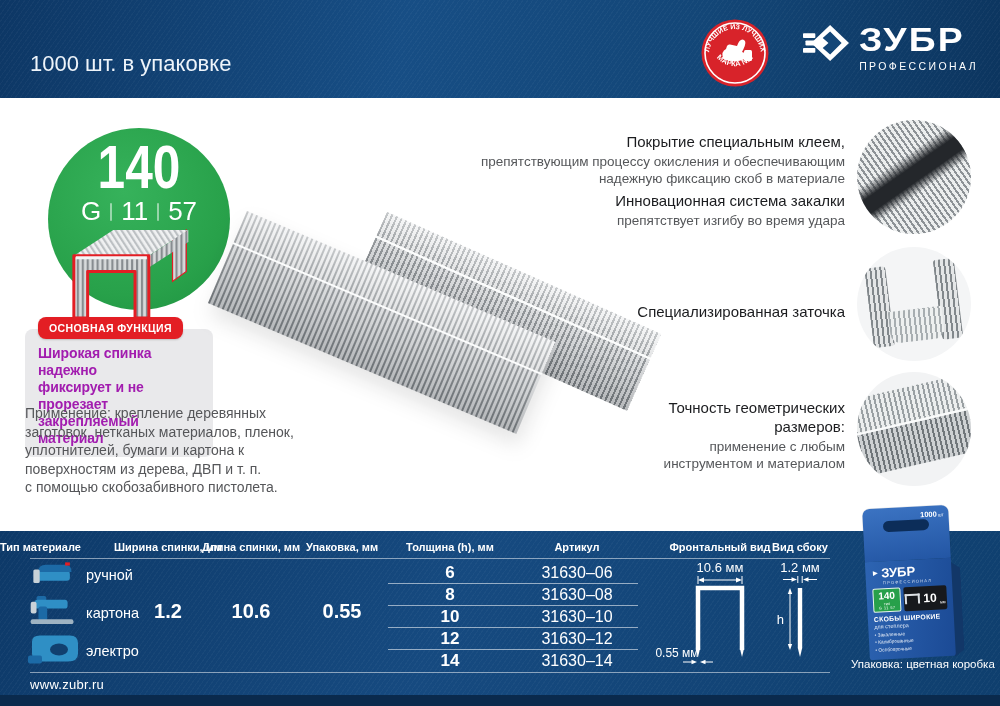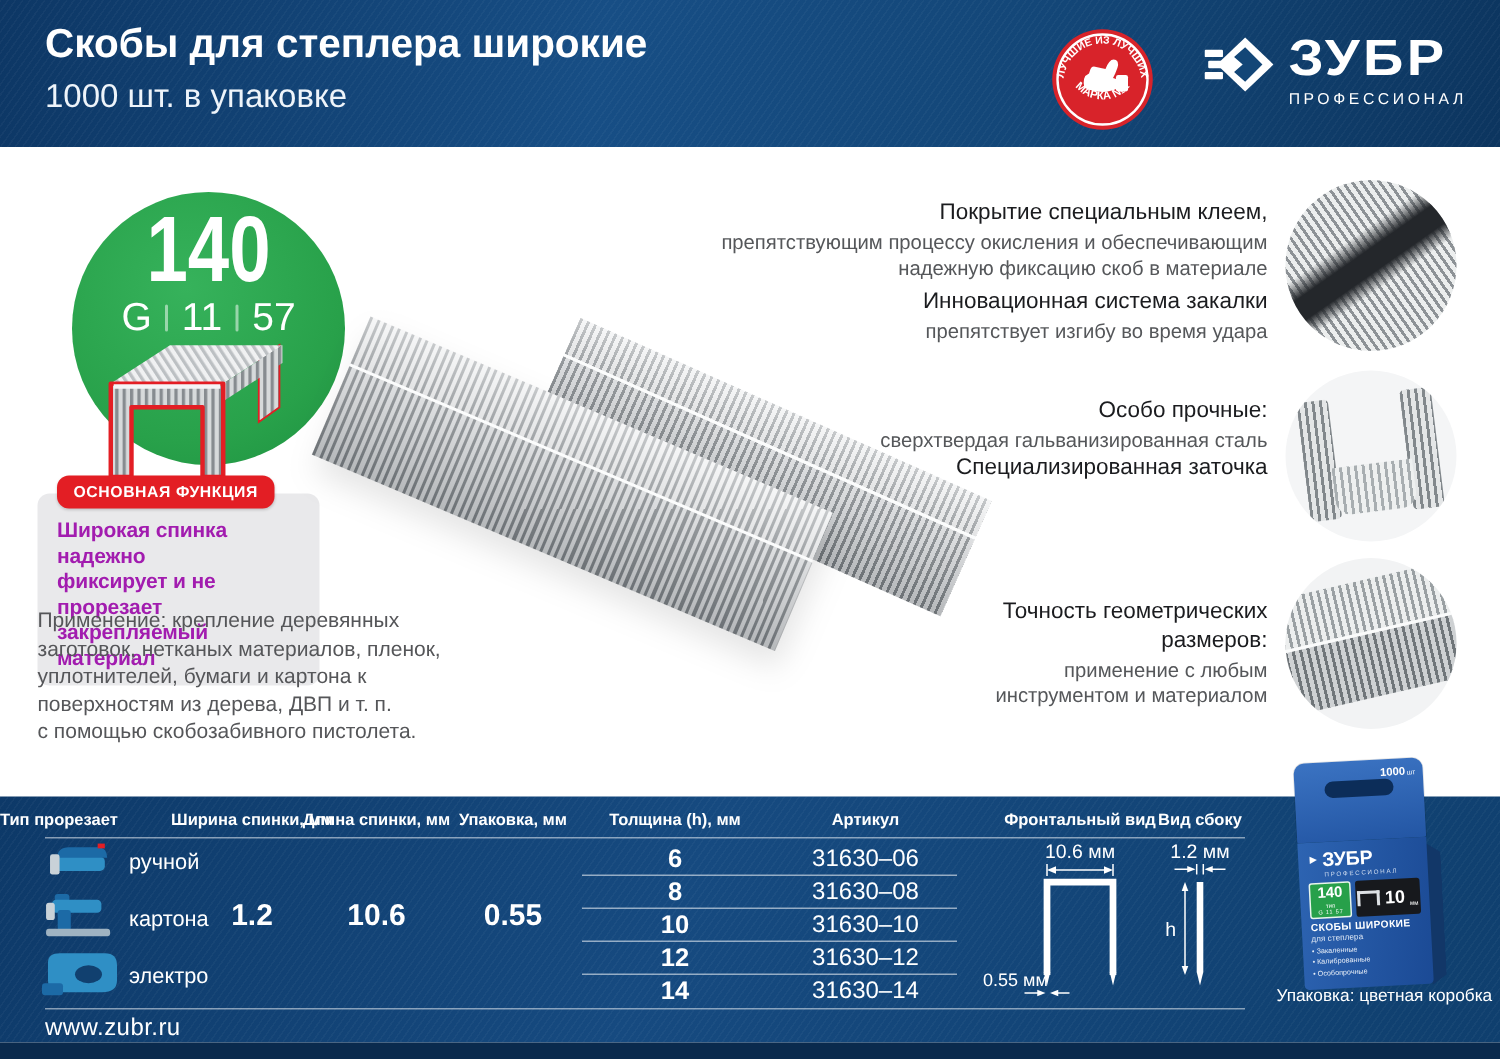--- a/index.html
+++ b/index.html
@@ -87,21 +87,21 @@
   .si1{top:29px;height:27px}.si2{top:63px;height:33px}.si3{top:99px;height:37px}
   .stype-label{position:absolute;left:86px;font-size:14.5px;color:#fff}
   .big-val{position:absolute;top:80px;transform:translate(-50%,-50%);font-size:20px;
     font-weight:bold;color:#fff}
   .cell{position:absolute;transform:translate(-50%,-50%);color:#fff;white-space:nowrap}
   .cell-h{font-size:17px;font-weight:bold}
   .cell-sku{font-size:16px}
   .row-line{position:absolute;left:388px;width:250px;height:1px;background:rgba(255,255,255,.55)}
   .table-bottom-line{position:absolute;left:30px;top:141px;width:800px;height:1px;
     background:rgba(255,255,255,.5)}
-  .site-url{position:absolute;left:30px;top:146px;font-size:16px;color:#fff;letter-spacing:.3px;
+  .site-url{position:absolute;left:30px;top:146px;font-size:13px;color:#fff;letter-spacing:.3px;
     text-decoration:none}
   .diagram{position:absolute;left:653px;top:556px;width:190px;height:122px}
 
   
   .pkg{position:absolute;left:866px;top:507px;width:86px;transform:rotate(-3deg);z-index:4}
   .pkg-tab{position:relative;height:53px;border-radius:7px 7px 1px 1px;
     background:linear-gradient(175deg,#3b73c2,#2356a4);box-shadow:0 0 0 .5px rgba(0,0,0,.12)}
   .pkg-hole{position:absolute;left:50%;top:13px;transform:translateX(-50%);width:46px;height:11px;
     background:#0c2d59;border-radius:6px}
   .pkg-qty{position:absolute;right:5px;top:4px;color:#fff;font-size:7.5px;font-weight:bold}
@@ -132,21 +132,20 @@
   .pkg-caption{position:absolute;left:851px;top:658px;width:150px;
     font-size:11.5px;color:#fff;white-space:nowrap}
 </style>
 </head>
 <body>
 
 <div class="page">
 
   <header class="top-band">
     <div class="band-texture"></div>
-    <div class="page-title">Скобы для степлера широкие</div>
     <div class="page-subtitle">1000 шт. в упаковке</div>
 
     <svg class="quality-badge" viewBox="0 0 68 68">
       <circle cx="34" cy="34" r="33.5" fill="#d8232a"></circle>
       <circle cx="34" cy="34" r="30" fill="none" stroke="#fff" stroke-width="1.6"></circle>
       <defs>
         <path id="arcT" d="M 8,36 A 26,26 0 0 1 60,36"></path>
         <path id="arcB" d="M 11,30 A 24,24 0 0 0 57,30"></path>
       </defs>
       <text font-size="7" font-weight="bold" fill="#fff" font-family="Liberation Sans,sans-serif">
@@ -230,24 +229,20 @@
 
   <div class="feature" style="top:133px">
     <div class="f-title">Покрытие специальным клеем,</div>
     <div class="f-text">препятствующим процессу окисления и обеспечивающим
 надежную фиксацию скоб в материале</div>
   </div>
   <div class="feature" style="top:192px">
     <div class="f-title">Инновационная система закалки</div>
     <div class="f-text">препятствует изгибу во время удара</div>
   </div>
-  <div class="feature" style="top:265px">
-    <div class="f-title">Особо прочные:</div>
-    <div class="f-text">сверхтвердая гальванизированная сталь</div>
-  </div>
   <div class="feature" style="top:303px">
     <div class="f-title">Специализированная заточка</div>
   </div>
   <div class="feature" style="top:399px">
     <div class="f-title">Точность геометрических
 размеров:</div>
     <div class="f-text">применение с любым
 инструментом и материалом</div>
   </div>
 
@@ -264,21 +259,21 @@
   <div class="detail-circle dc3">
     <div class="st3">
       <div class="st3-top"></div>
       <div class="st3-front"></div>
     </div>
   </div>
 
   <section class="bottom-band">
     <div class="band-texture"></div>
 
-    <div class="th th-type">Тип прорезает</div>
+    <div class="th th-type">Тип материале</div>
     <div class="th th-c" style="left:168px">Ширина спинки, мм</div>
     <div class="th th-c" style="left:251px">Длина спинки, мм</div>
     <div class="th th-c" style="left:342px">Упаковка, мм</div>
     <div class="th th-c" style="left:450px">Толщина (h), мм</div>
     <div class="th th-c" style="left:577px">Артикул</div>
     <div class="th th-c" style="left:720px">Фронтальный вид</div>
     <div class="th th-c" style="left:800px">Вид сбоку</div>
     <div class="header-line"></div>
 
     <svg class="stype-icon si1" viewBox="0 0 52 34">

